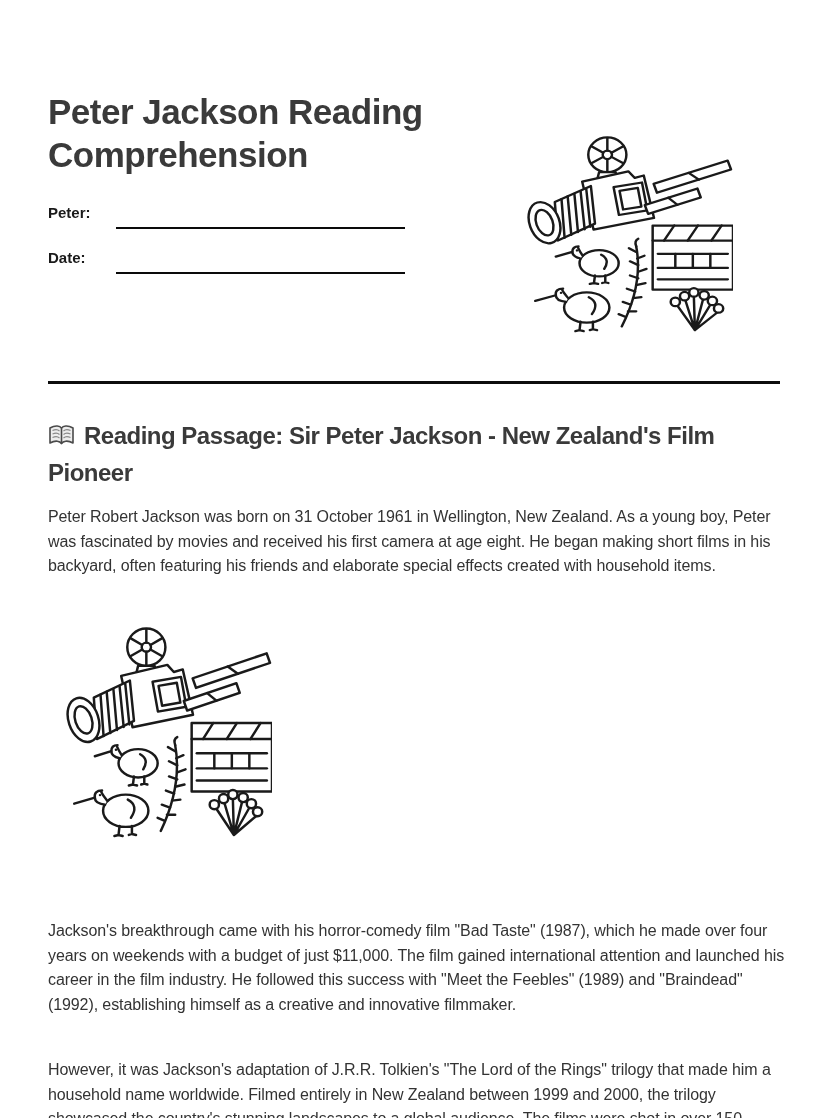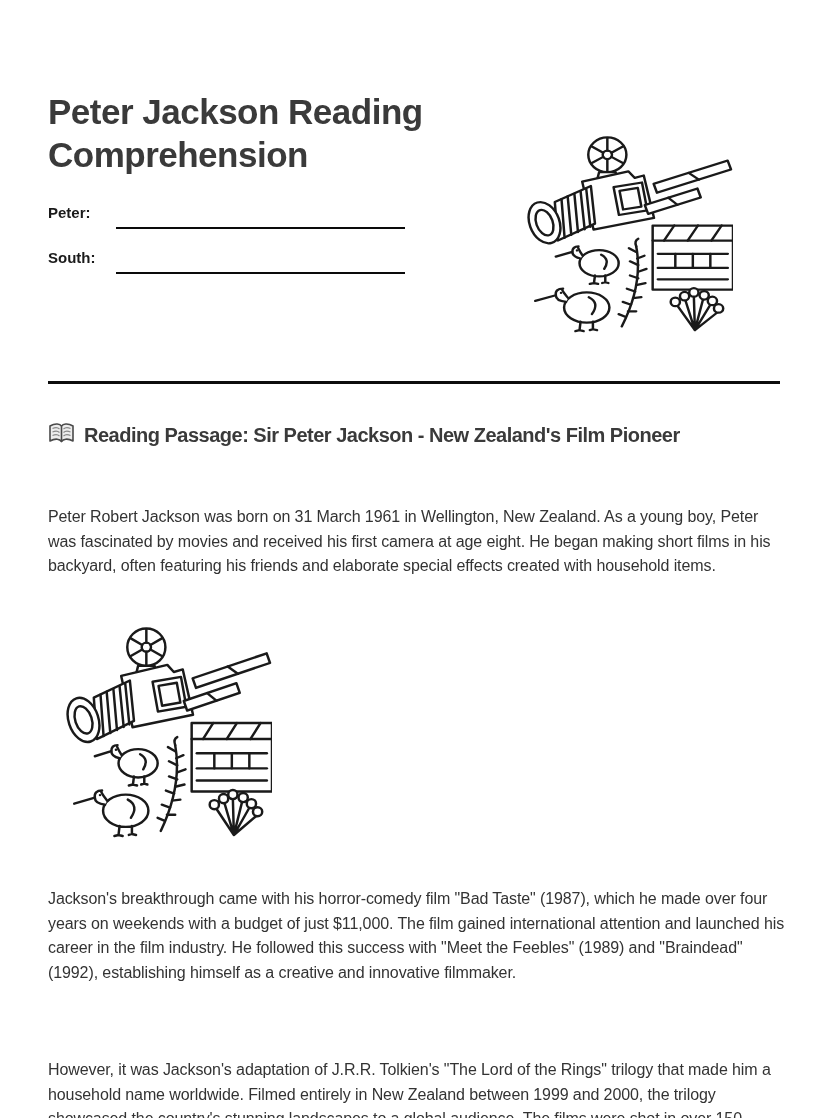--- a/index.html
+++ b/index.html
@@ -33,33 +33,33 @@
   .field-line {
     left: 116px; width: 289px; height: 0;
     border-bottom: 2px solid #0a0a0a;
   }
   .rule {
     left: 48px; top: 335px; width: 732px; height: 3px;
     background: #0d0d0d;
   }
   .passage-heading {
     left: 48px; top: 371px; width: 700px;
-    font-size: 20px; line-height: 37px; font-weight: 700;
+    font-size: 24px; line-height: 37px; font-weight: 700;
     color: #3a3a3a; letter-spacing: -0.5px;
   }
   .book-icon {
     display: inline-block; vertical-align: -3px; margin-right: 9px;
   }
   .para {
     left: 48px; width: 738px;
     font-size: 16px; line-height: 24.5px;
     color: #333333; letter-spacing: -0.1px;
   }
   .para-1 { top: 459px; }
-  .para-2 { top: 841px; }
+  .para-2 { top: 873px; }
   .para-3 { top: 1012px; }
 
   .illo { overflow: visible; }
   .illo-top-right { left: 527px; top: 89px; }
   .illo-middle    { left: 66px;  top: 580px; }
   .illo-bottom    { left: 54px;  top: 1092px; }
 </style>
 </head>
 <body>
 
@@ -146,38 +146,38 @@
           <circle cx="186" cy="184" r="4.5" fill="#ffffff"></circle>
         </g>
       </symbol>
     </defs>
   </svg>
 
   <div class="abs doc-title">Peter Jackson Reading Comprehension</div>
 
   <div class="abs field-label" style="top:158px">Peter:</div>
   <div class="abs field-line" style="top:181px"></div>
-  <div class="abs field-label" style="top:203px">South:</div>
+  <div class="abs field-label" style="top:203px">Date:</div>
   <div class="abs field-line" style="top:226px"></div>
 
   <svg class="abs illo illo-top-right" width="206" height="198" viewBox="0 0 200 210" preserveAspectRatio="none">
     <use href="#pj-illo"></use>
   </svg>
 
   <div class="abs rule"></div>
 
   <div class="abs passage-heading">
     <svg class="book-icon" width="27" height="23" viewBox="0 0 27 23">
       <path d="M2,4 C7.5,0.8 12,1.8 13.5,4.2 C15,1.8 19.5,0.8 25,4 L25,19 C19.5,16 15,17 13.5,19.6 C12,17 7.5,16 2,19 Z" fill="#ededed" stroke="#4a4a4a" stroke-width="1.6" stroke-linejoin="round"></path>
       <line x1="13.5" y1="4.2" x2="13.5" y2="19.6" stroke="#4a4a4a" stroke-width="1.6"></line>
       <path d="M4.5,6.5 C7.5,5.2 10,5.6 11.5,7 M4.5,10 C7.5,8.7 10,9.1 11.5,10.5 M4.5,13.5 C7.5,12.2 10,12.6 11.5,14 M15.5,7 C17,5.6 19.5,5.2 22.5,6.5 M15.5,10.5 C17,9.1 19.5,8.7 22.5,10 M15.5,14 C17,12.6 19.5,12.2 22.5,13.5" fill="none" stroke="#8a8a8a" stroke-width="1.1"></path>
     </svg><span>Reading Passage: Sir Peter Jackson - New Zealand's Film Pioneer</span>
   </div>
 
-  <div class="abs para para-1">Peter Robert Jackson was born on 31 March 1961 in Wellington, New Zealand. As a young boy, Peter was fascinated by movies and received his first camera at age eight. He began making short films in his backyard, often featuring his friends and elaborate special effects created with household items.</div>
+  <div class="abs para para-1">Peter Robert Jackson was born on 31 October 1961 in Wellington, New Zealand. As a young boy, Peter was fascinated by movies and received his first camera at age eight. He began making short films in his backyard, often featuring his friends and elaborate special effects created with household items.</div>
 
   <svg class="abs illo illo-middle" width="206" height="212" viewBox="0 0 200 210" preserveAspectRatio="none">
     <use href="#pj-illo"></use>
   </svg>
 
   <div class="abs para para-2">Jackson's breakthrough came with his horror-comedy film "Bad Taste" (1987), which he made over four years on weekends with a budget of just $11,000. The film gained international attention and launched his career in the film industry. He followed this success with "Meet the Feebles" (1989) and "Braindead" (1992), establishing himself as a creative and innovative filmmaker.</div>
   <div class="abs para para-3">However, it was Jackson's adaptation of J.R.R. Tolkien's "The Lord of the Rings" trilogy that made him a household name worldwide. Filmed entirely in New Zealand between 1999 and 2000, the trilogy showcased the country's stunning landscapes to a global audience. The films were shot in over 150 locations across both the North and South Islands, from Matamata (Hobbiton) to Queenstown (Isengard).</div>
 
   <svg class="abs illo illo-bottom" width="206" height="212" viewBox="0 0 200 210" preserveAspectRatio="none">
     <use href="#pj-illo"></use>

